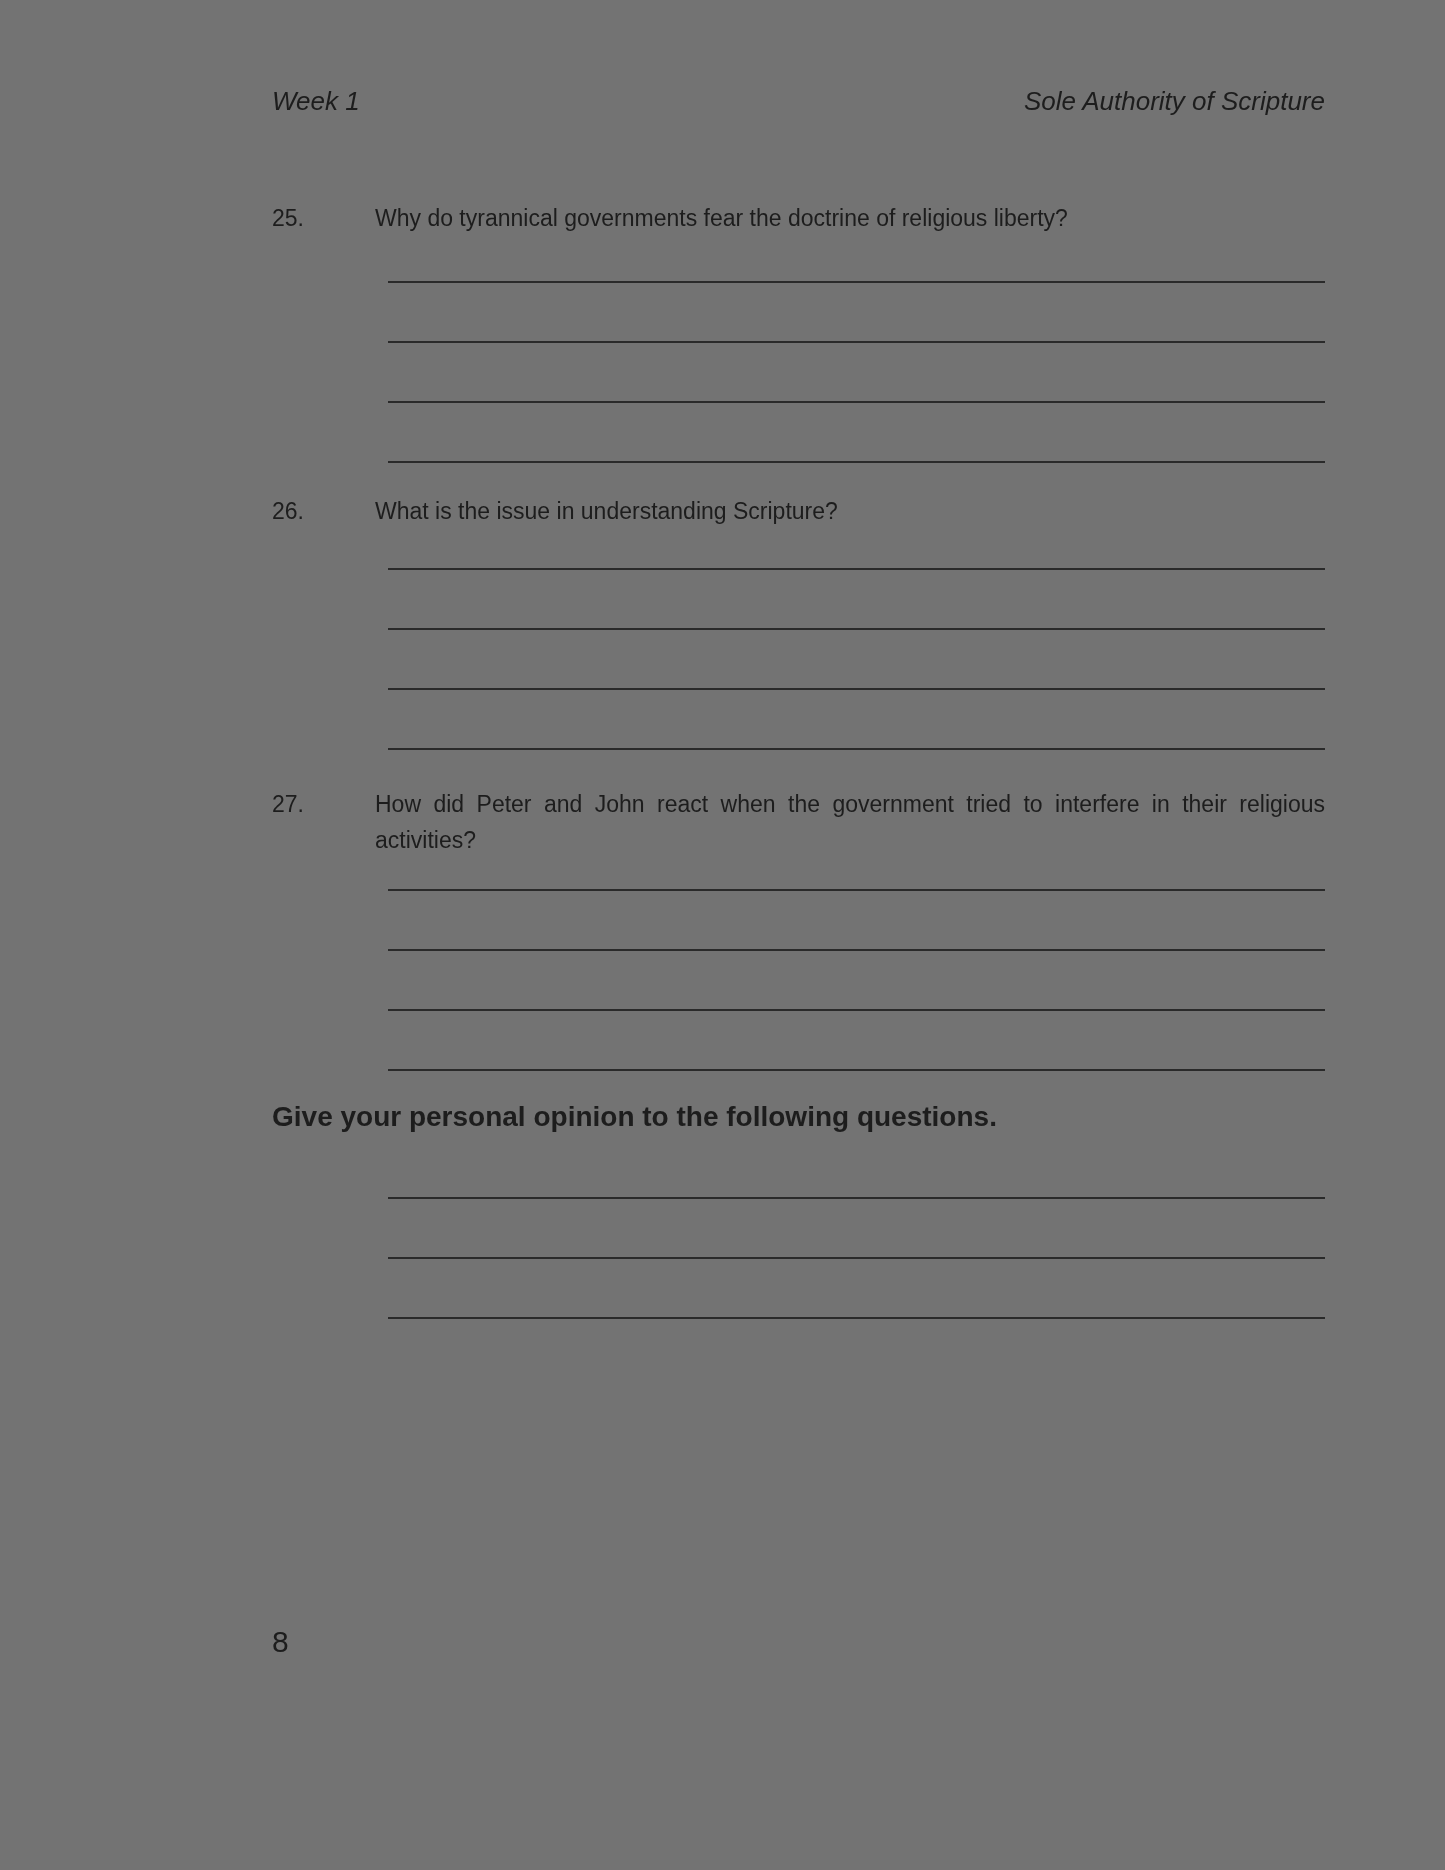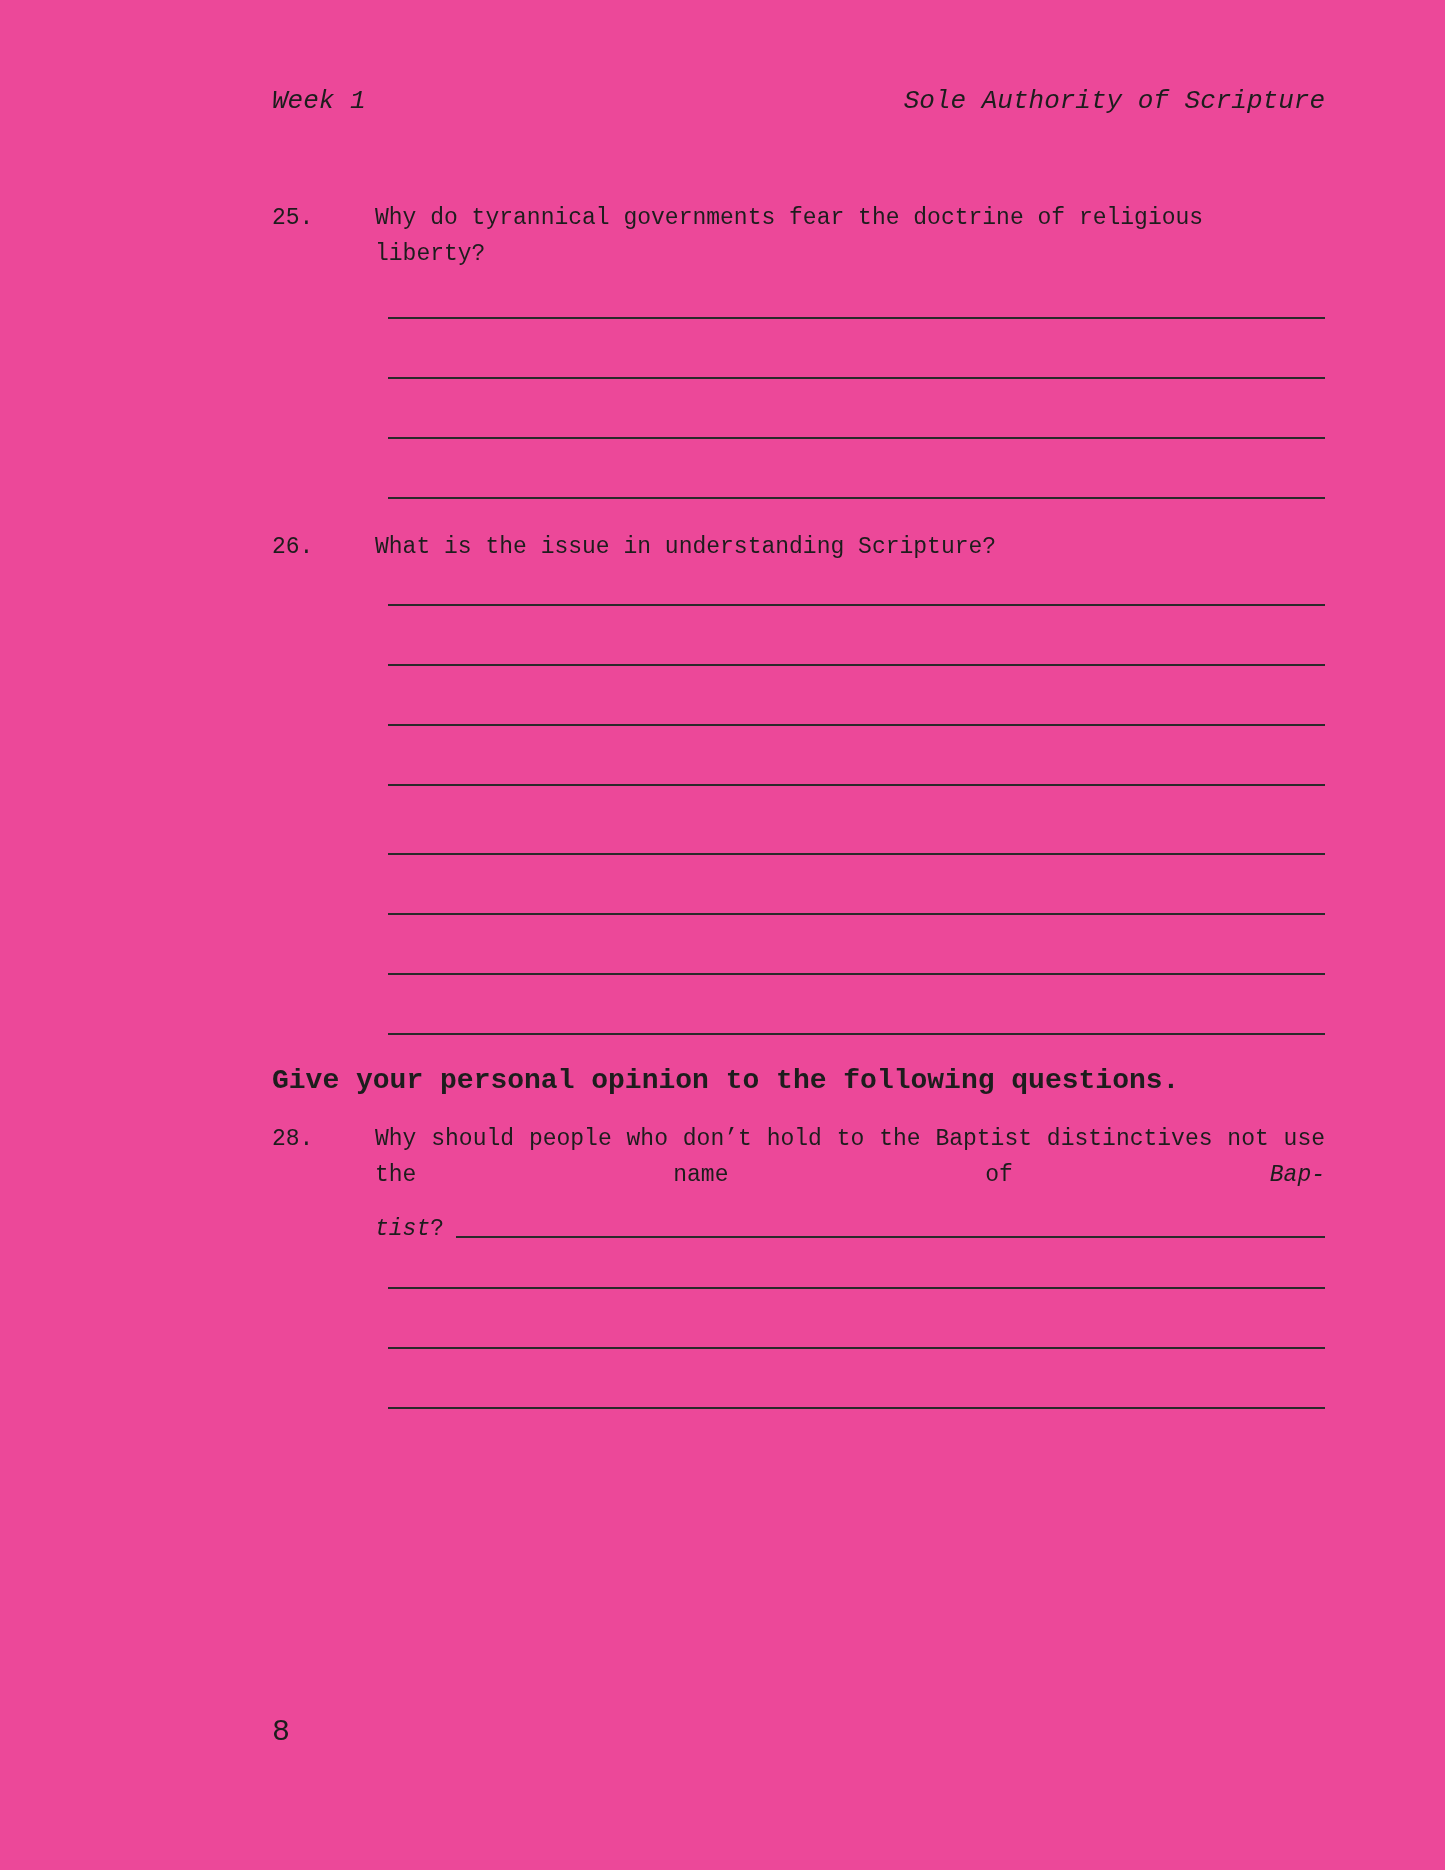--- a/index.html
+++ b/index.html
@@ -1,21 +1,21 @@
 <!DOCTYPE html>
 <html><head>
 <meta charset="utf-8">
 <style>
   html, body { margin: 0; padding: 0; background: #e8e8e8; }
   .page {
     position: relative;
     width: 1445px;
     height: 1870px;
-    background: #ec4899;
-    font-family: Liberation Mono, monospace;
+    background: #737373;
+    font-family: Liberation Sans, sans-serif;
     color: #1d1d1d;
     margin: 0 auto;
     overflow: hidden;
   }
   .content {
     position: absolute;
     left: 272px;
     top: 0;
     width: 1053px; 
   }
@@ -99,41 +99,38 @@
       </div>
       <div class="q-lines">
           <div class="blank-line"></div>
           <div class="blank-line"></div>
           <div class="blank-line"></div>
           <div class="blank-line"></div>
         </div>
     </div>
 
     <div class="question" id="q27">
+      <div class="q-row">
+        <span class="q-num">27.</span>
+        <span class="q-text">
+          <span class="justify-full" style="display:block;">How did Peter and John react when the government tried to interfere in their religious</span>
+          <span style="display:block;">activities?</span>
+        </span>
+      </div>
       <div class="q-lines">
           <div class="blank-line"></div>
           <div class="blank-line"></div>
           <div class="blank-line"></div>
           <div class="blank-line"></div>
         </div>
     </div>
 
     <div class="section-heading">Give your personal opinion to the following questions.</div>
 
     <div class="question" id="q28">
-      <div class="q-row">
-        <span class="q-num">28.</span>
-        <span class="q-text">
-          <span class="justify-full" style="display:block;"><span>Why should people who don’t hold to the Baptist distinctives not use the name of</span> <span class="italic">Bap-</span></span>
-          <span class="q28-line2">
-              <span><span class="italic">tist</span><span>?</span></span>
-              <span class="inline-fill"></span>
-            </span>
-        </span>
-      </div>
       <div class="q-lines">
           <div class="blank-line"></div>
           <div class="blank-line"></div>
           <div class="blank-line"></div>
         </div>
     </div>
 
     <div class="page-number">8</div>
 
   </div>

